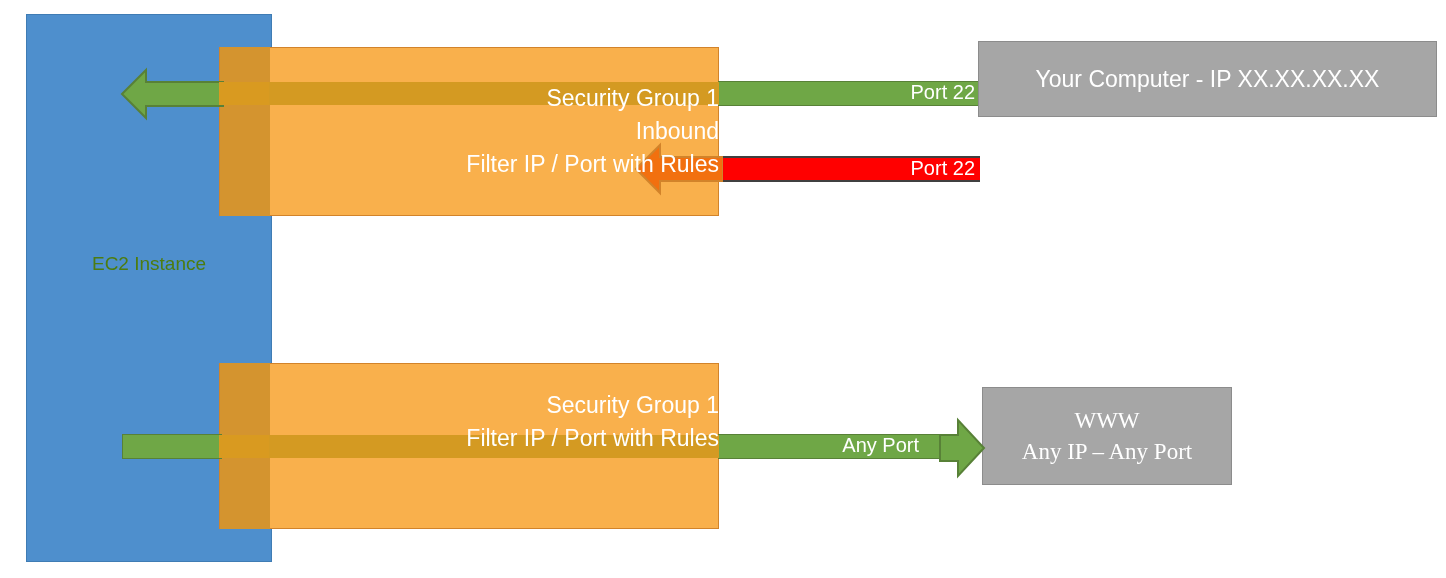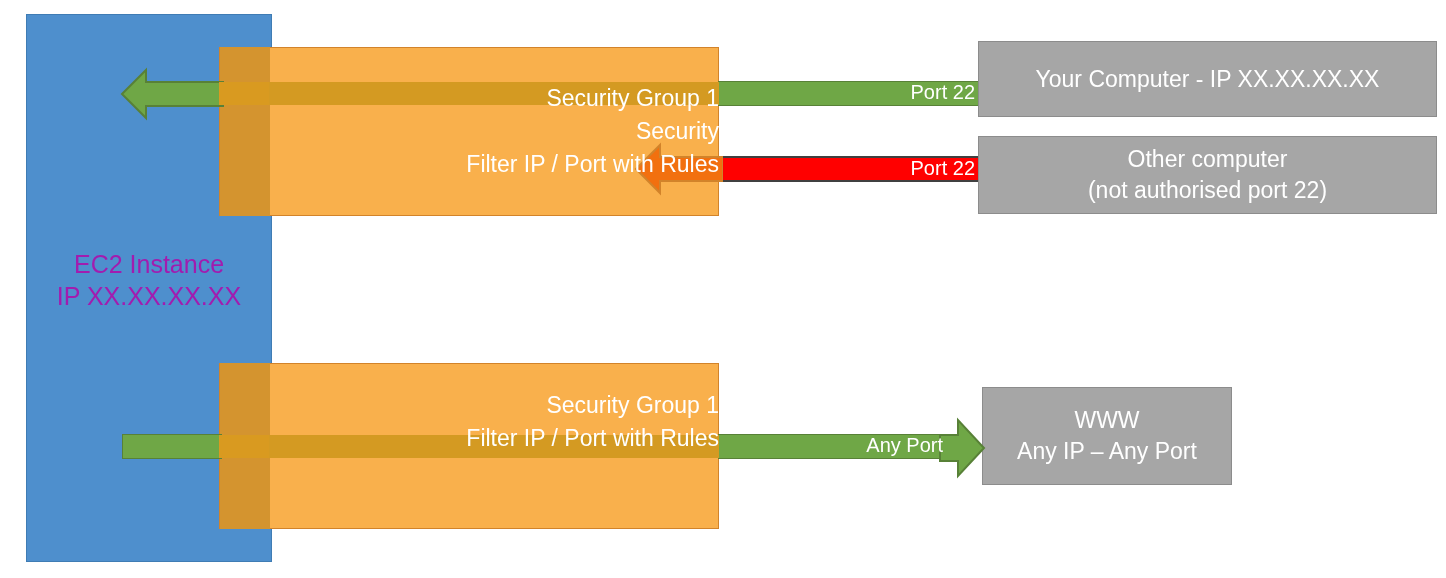--- a/index.html
+++ b/index.html
@@ -27,22 +27,22 @@
     background: #4E8FCD;
     border: 1px solid #3F7CB4;
     z-index: 1;
   }
   .ec2-label {
     position: absolute;
     left: 26px; top: 248px;
     width: 246px;
     z-index: 6;
     text-align: center;
-    color: #a21caf;
-    font-size: 25px;
+    color: #4d7c0f;
+    font-size: 19px;
     line-height: 32px;
     pointer-events: none;
   }
 
   
   .sg-box {
     background: #F9B04C;
     border: 1px solid #D2832A;
     z-index: 3;
   }
@@ -70,21 +70,21 @@
     text-align: center;
     font-size: 23px;
     line-height: 31px;
     display: flex;
     flex-direction: column;
     align-items: center;
     justify-content: center;
   }
   .grey-your-computer { left: 978px; top: 41px;  width: 459px; height: 76px; }
   .grey-other-computer{ left: 978px; top: 136px; width: 459px; height: 78px; }
-  .grey-www           { left: 982px; top: 387px; width: 250px; height: 98px; }
+  .grey-www           { left: 982px; top: 387px; width: 250px; height: 98px; font-family: Liberation Serif, serif; }
 
   
   .shaft { z-index: 4; }
 
   
   .shaft-green-in {
     left: 718px; top: 81px;
     width: 262px; height: 25px;
     background: #6FA746;
     border-top: 1px solid #588137;
@@ -149,38 +149,37 @@
     z-index: 8;
     color: #ffffff;
     font-size: 20px;
     line-height: 25px;
     text-align: right;
     pointer-events: none;
     white-space: nowrap;
   }
   .port-label-green-in { left: 760px; top: 80px;  width: 215px; }
   .port-label-red-in   { left: 760px; top: 156px; width: 215px; }
-  .port-label-out      { left: 700px; top: 433px; width: 243px; }
+  .port-label-out      { left: 676px; top: 433px; width: 243px; }
 </style>
 </head>
 <body>
 
 <div id="canvas">
 
   <div class="shape ec2-box"></div>
 
   <div class="shape sg-box sg-inbound"></div>
   <div class="shape sg-box sg-outbound"></div>
 
   <div class="sg-blue-overlap overlap-in"></div>
   <div class="sg-blue-overlap overlap-out"></div>
 
   <div class="ec2-label">
     <div>EC2 Instance</div>
-    <div>IP XX.XX.XX.XX</div>
   </div>
 
   <div class="shape shaft shaft-green-in"></div>
   <div class="overlay-band band-in-green"></div>
   <div class="overlay-band overlap-band-in"></div>
 
   <svg class="arrow-svg arrow-green-left" width="106" height="60" viewBox="0 0 106 60">
     <polygon points="4,30 28,6 28,18 106,18 106,42 28,42 28,54" fill="#6FA746" stroke="#588137" stroke-width="2"></polygon>
   </svg>
 
@@ -192,40 +191,36 @@
   <div class="shape shaft-green-left-bottom"></div>
   <div class="overlay-band band-out-green"></div>
   <div class="overlay-band overlap-band-out"></div>
   <div class="shape shaft shaft-green-out"></div>
   <svg class="arrow-svg arrow-green-right" width="48" height="72" viewBox="0 0 48 72">
     <polygon points="2,23 20,23 20,8 46,36 20,64 20,49 2,49" fill="#6FA746" stroke="#588137" stroke-width="2"></polygon>
   </svg>
 
   <div class="sg-text sg-text-inbound">
     <div>Security Group 1</div>
-    <div>Security</div>
+    <div>Inbound</div>
     <div>Filter IP / Port with Rules</div>
   </div>
 
   <div class="sg-text sg-text-outbound">
     <div>Security Group 1</div>
     <div>Filter IP / Port with Rules</div>
   </div>
 
   <div class="port-label port-label-green-in">Port 22</div>
   <div class="port-label port-label-red-in">Port 22</div>
   <div class="port-label port-label-out">Any Port</div>
 
   <div class="shape grey-box grey-your-computer">
     <div>Your Computer - IP XX.XX.XX.XX</div>
   </div>
 
-  <div class="shape grey-box grey-other-computer">
-    <div>Other computer</div>
-    <div>(not authorised port 22)</div>
-  </div>
 
   <div class="shape grey-box grey-www">
     <div>WWW</div>
     <div>Any IP – Any Port</div>
   </div>
 
 </div>
 
 </body></html>

